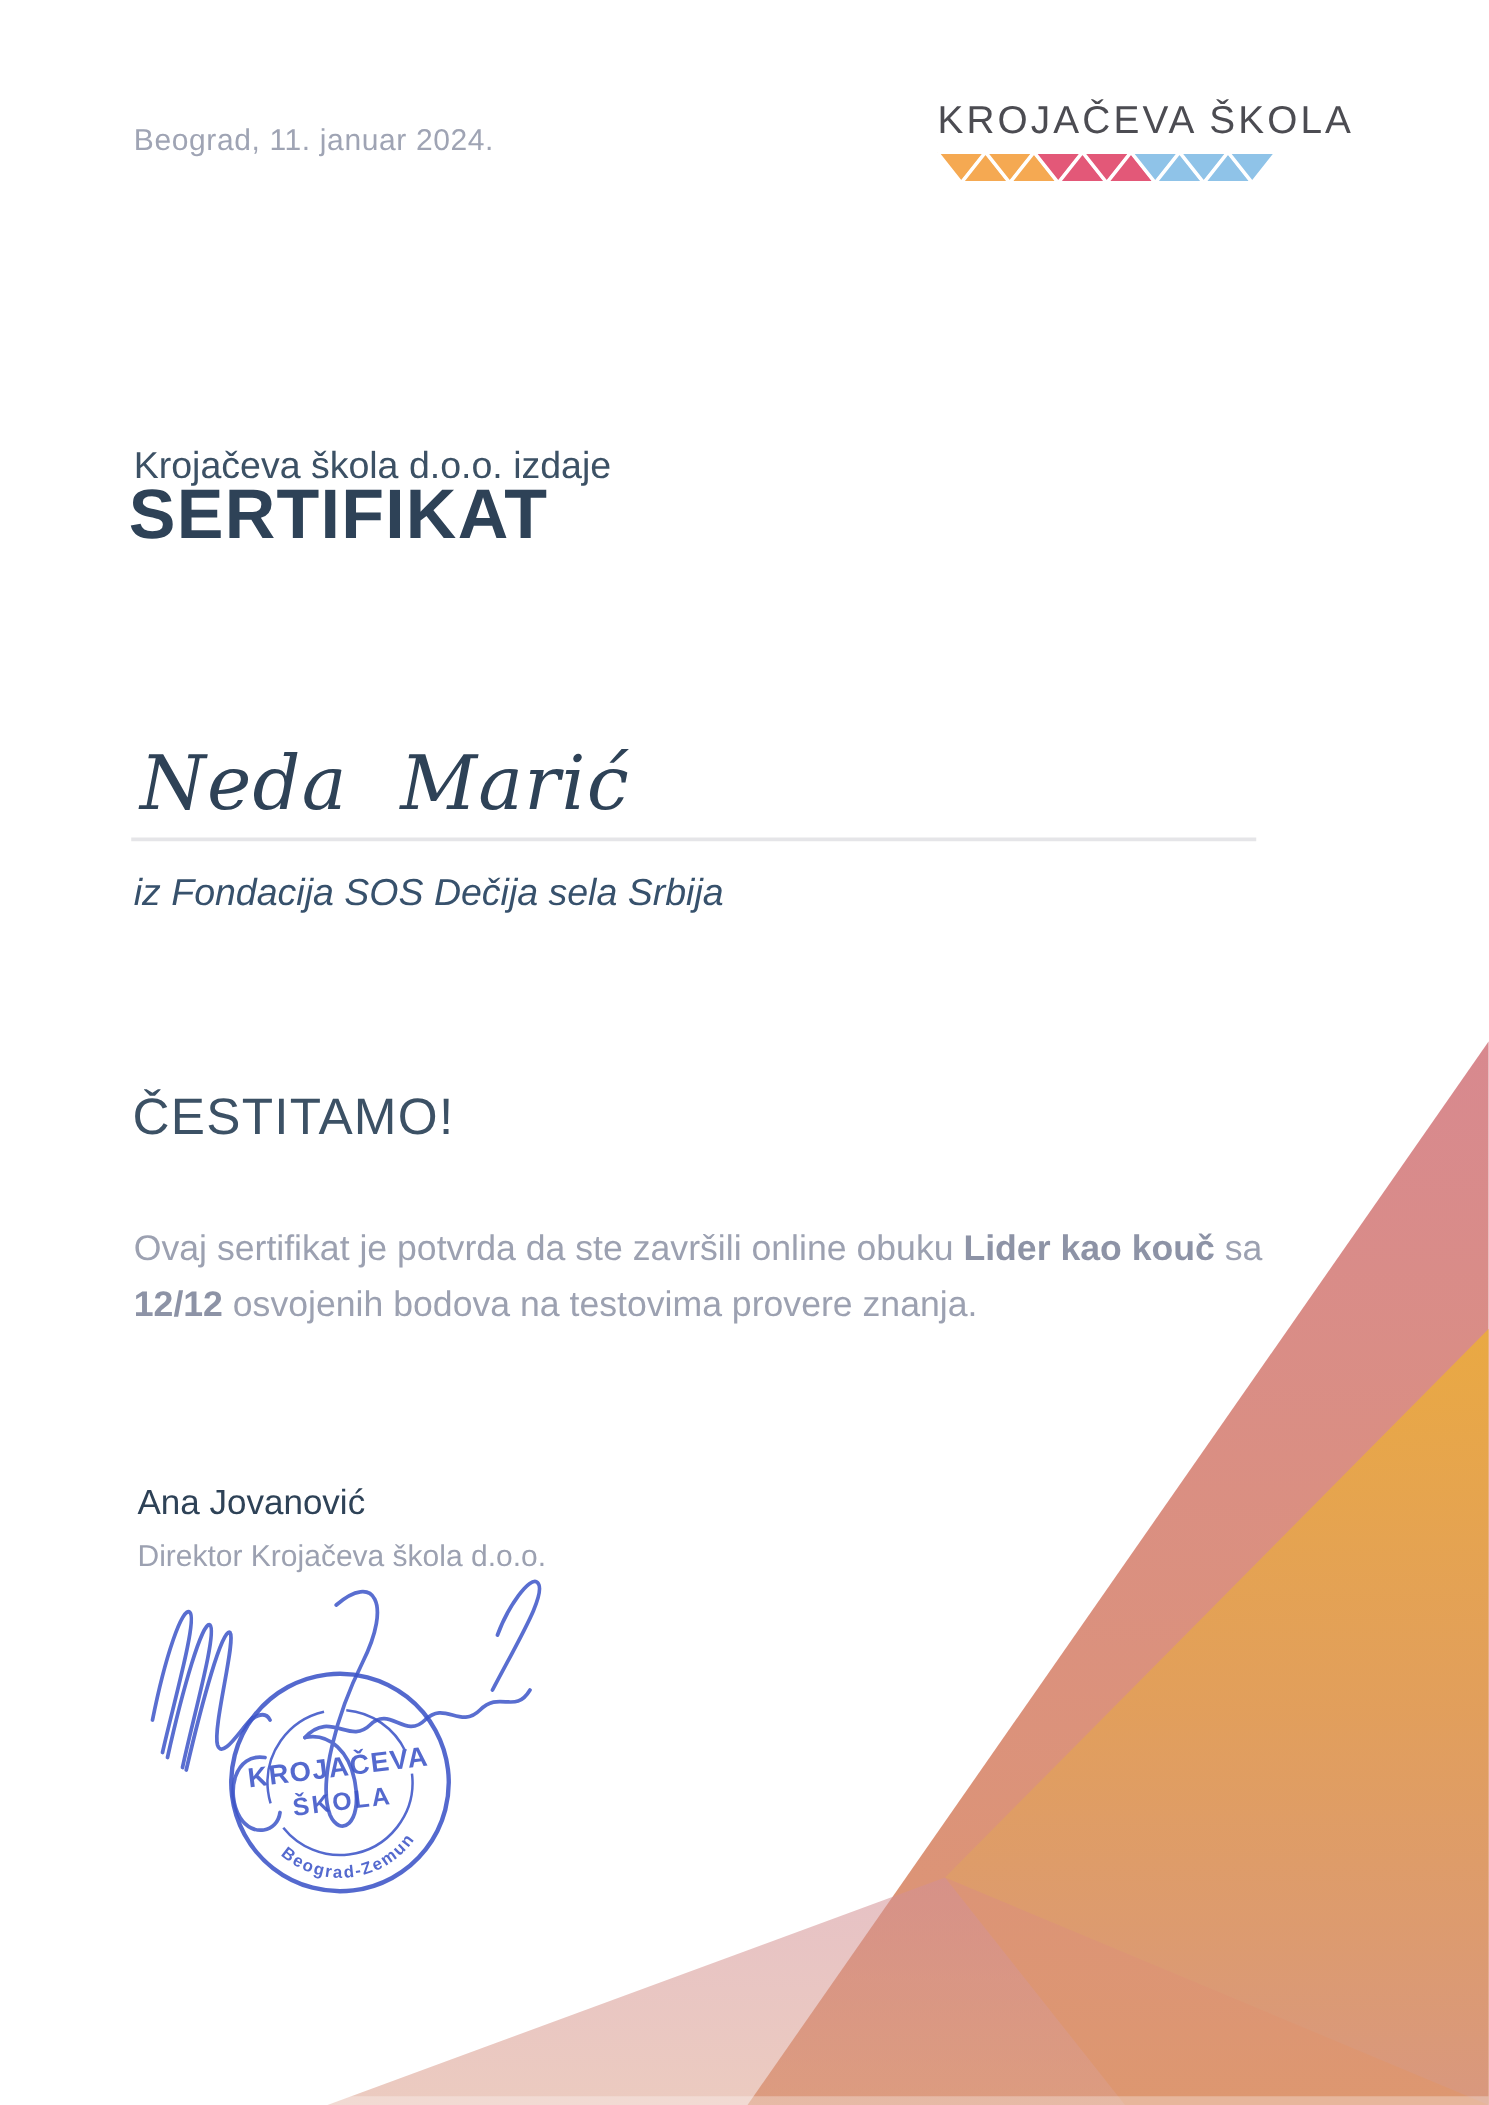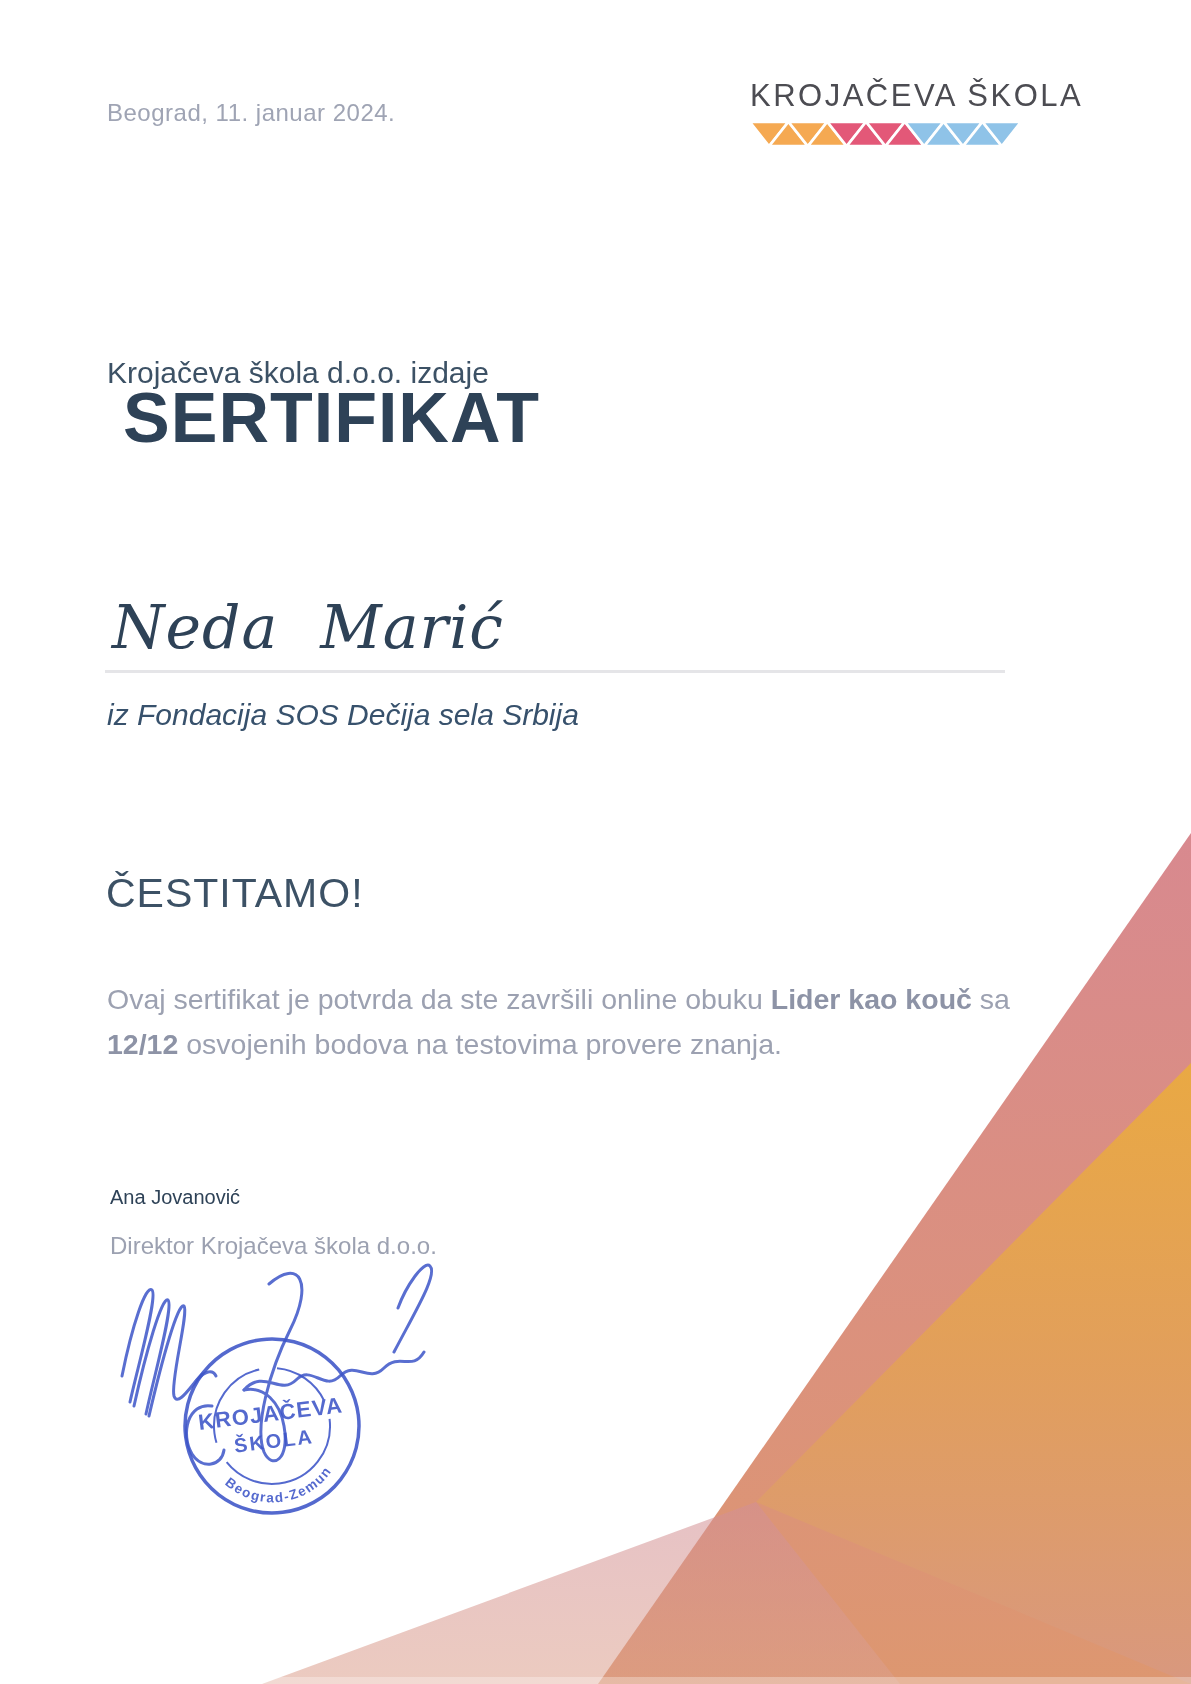--- a/index.html
+++ b/index.html
@@ -25,23 +25,22 @@
     letter-spacing:2.5px;white-space:nowrap;margin-top:10px;
   }
   .logo-tris{display:block;margin-top:7px;}
 
   .issuer{
     position:absolute;left:107px;top:356px;
     font-size:30px;color:var(--slate);
   }
   .title{
     position:absolute;left:103px;top:378px;
-    font-size:70px;font-weight:bold;letter-spacing:1px;
+    font-size:56px;font-weight:bold;letter-spacing:1px;
     color:var(--navy);
-    margin-left:20px;
   }
 
   .recipient-name{
     position:absolute;left:112px;top:592px;
     font-family:"DejaVu Serif",serif;font-style:italic;
     font-size:60px;color:var(--navy);
     word-spacing:22px;letter-spacing:1px;
   }
   .name-line{
     position:absolute;left:105px;top:670px;width:900px;height:3px;
@@ -57,21 +56,21 @@
     font-size:41px;color:var(--slate);letter-spacing:1px;text-align:center;
   }
   .body-text{
     position:absolute;left:107px;top:940px;width:905px;
     font-size:28.5px;line-height:1.58;color:var(--gray-text);margin-top:37px;
   }
   .body-text b{font-weight:bold;color:var(--gray-bold);}
 
   .sig-name{
     position:absolute;left:110px;top:1186px;
-    font-size:20px;color:var(--navy);
+    font-size:28px;color:var(--navy);
   }
   .sig-title{
     position:absolute;left:110px;top:1232px;
     font-size:24px;color:var(--gray-text);
   }
   .sig-svg{position:absolute;left:92px;top:1258px;}
   .stamp-text{font-weight:bold;fill:var(--stamp-blue);font-family:"Liberation Sans",sans-serif;}
 </style>
 </head>
 <body>

